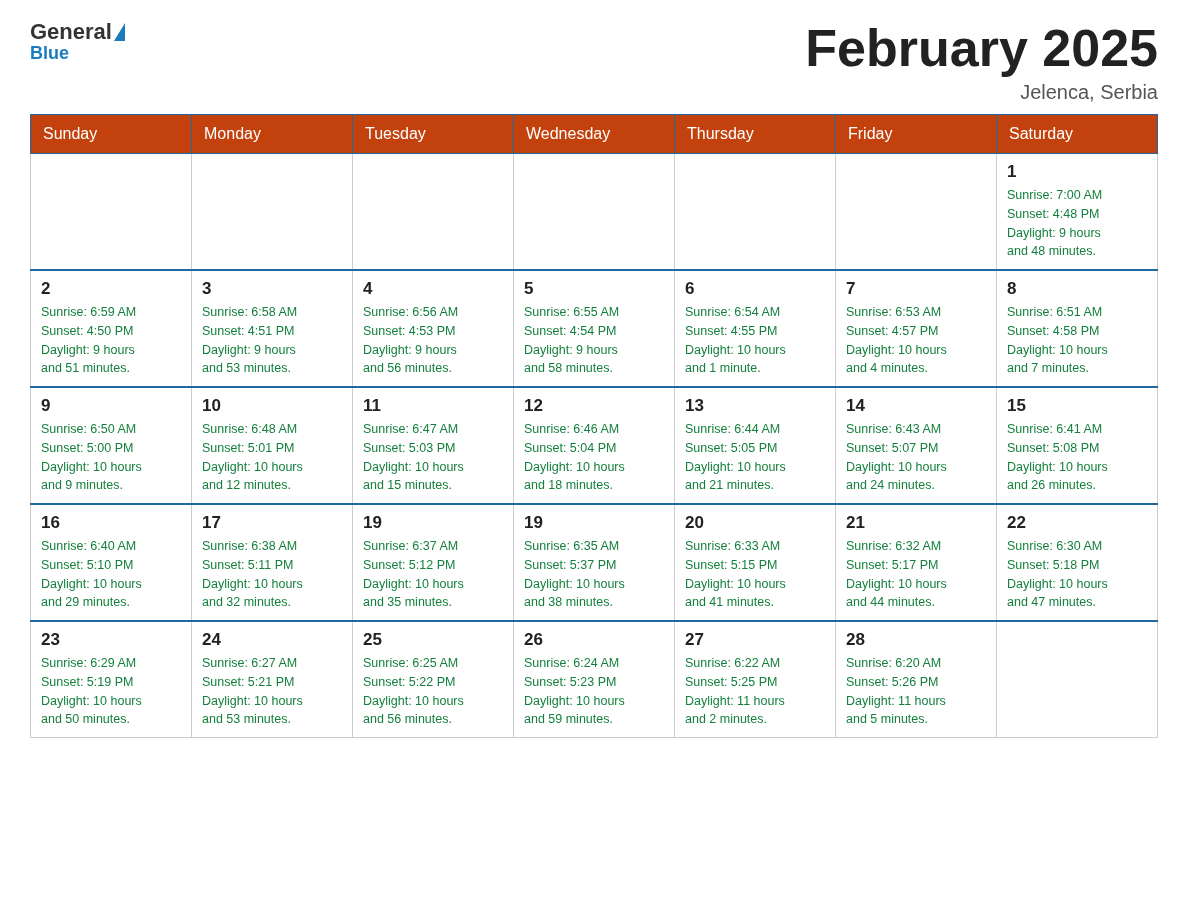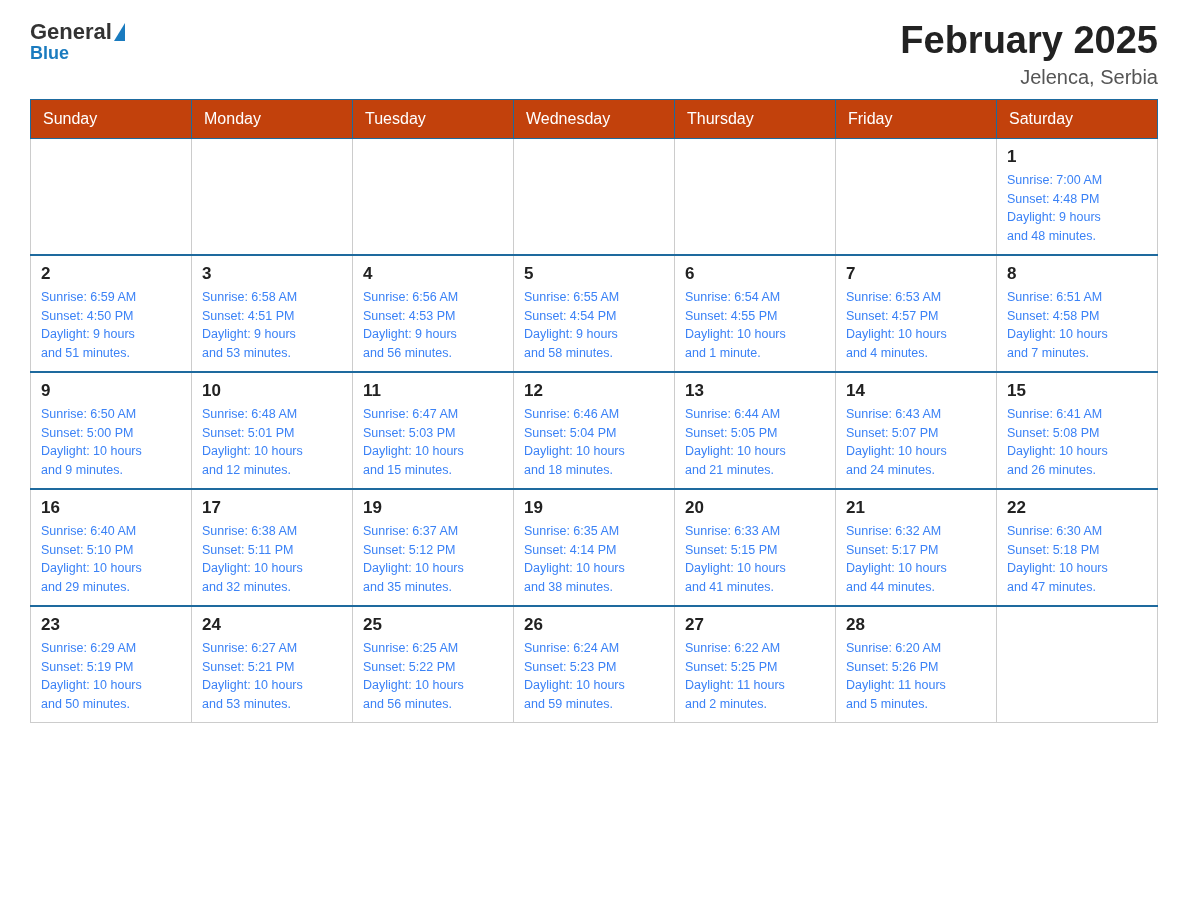--- a/index.html
+++ b/index.html
@@ -21,21 +21,21 @@
       flex-direction: column;
       font-size: 22px;
       font-weight: bold;
       color: #333;
       line-height: 1.1;
     }
     .title-block {
       text-align: right;
     }
     .month-title {
-      font-size: 38px;
+      font-size: 52px;
       font-weight: bold;
       color: #222;
       line-height: 1.1;
     }
     .location {
       font-size: 20px;
       color: #555;
       margin-top: 4px;
     }
     .calendar {
@@ -65,21 +65,21 @@
     }
     .day-number {
       font-size: 17px;
       font-weight: bold;
       color: #222;
       display: block;
       margin-bottom: 4px;
     }
     .day-info {
       font-size: 12.5px;
-      color: #3b82f6;
+      color: #15803d;
       line-height: 1.5;
     }
     .empty-cell {
       background: #f9f9f9;
     }
     .row-divider td {
       border-top: 2px solid #1e6a9e;
     }
     .logo-line1 {
       display: flex;
@@ -260,21 +260,21 @@
         <td>
           <span class="day-number">19</span>
           <div class="day-info" style="white-space: pre-line;">Sunrise: 6:37 AM
 Sunset: 5:12 PM
 Daylight: 10 hours
 and 35 minutes.</div>
         </td>
         <td>
           <span class="day-number">19</span>
           <div class="day-info" style="white-space: pre-line;">Sunrise: 6:35 AM
-Sunset: 4:14 PM
+Sunset: 5:37 PM
 Daylight: 10 hours
 and 38 minutes.</div>
         </td>
         <td>
           <span class="day-number">20</span>
           <div class="day-info" style="white-space: pre-line;">Sunrise: 6:33 AM
 Sunset: 5:15 PM
 Daylight: 10 hours
 and 41 minutes.</div>
         </td>

